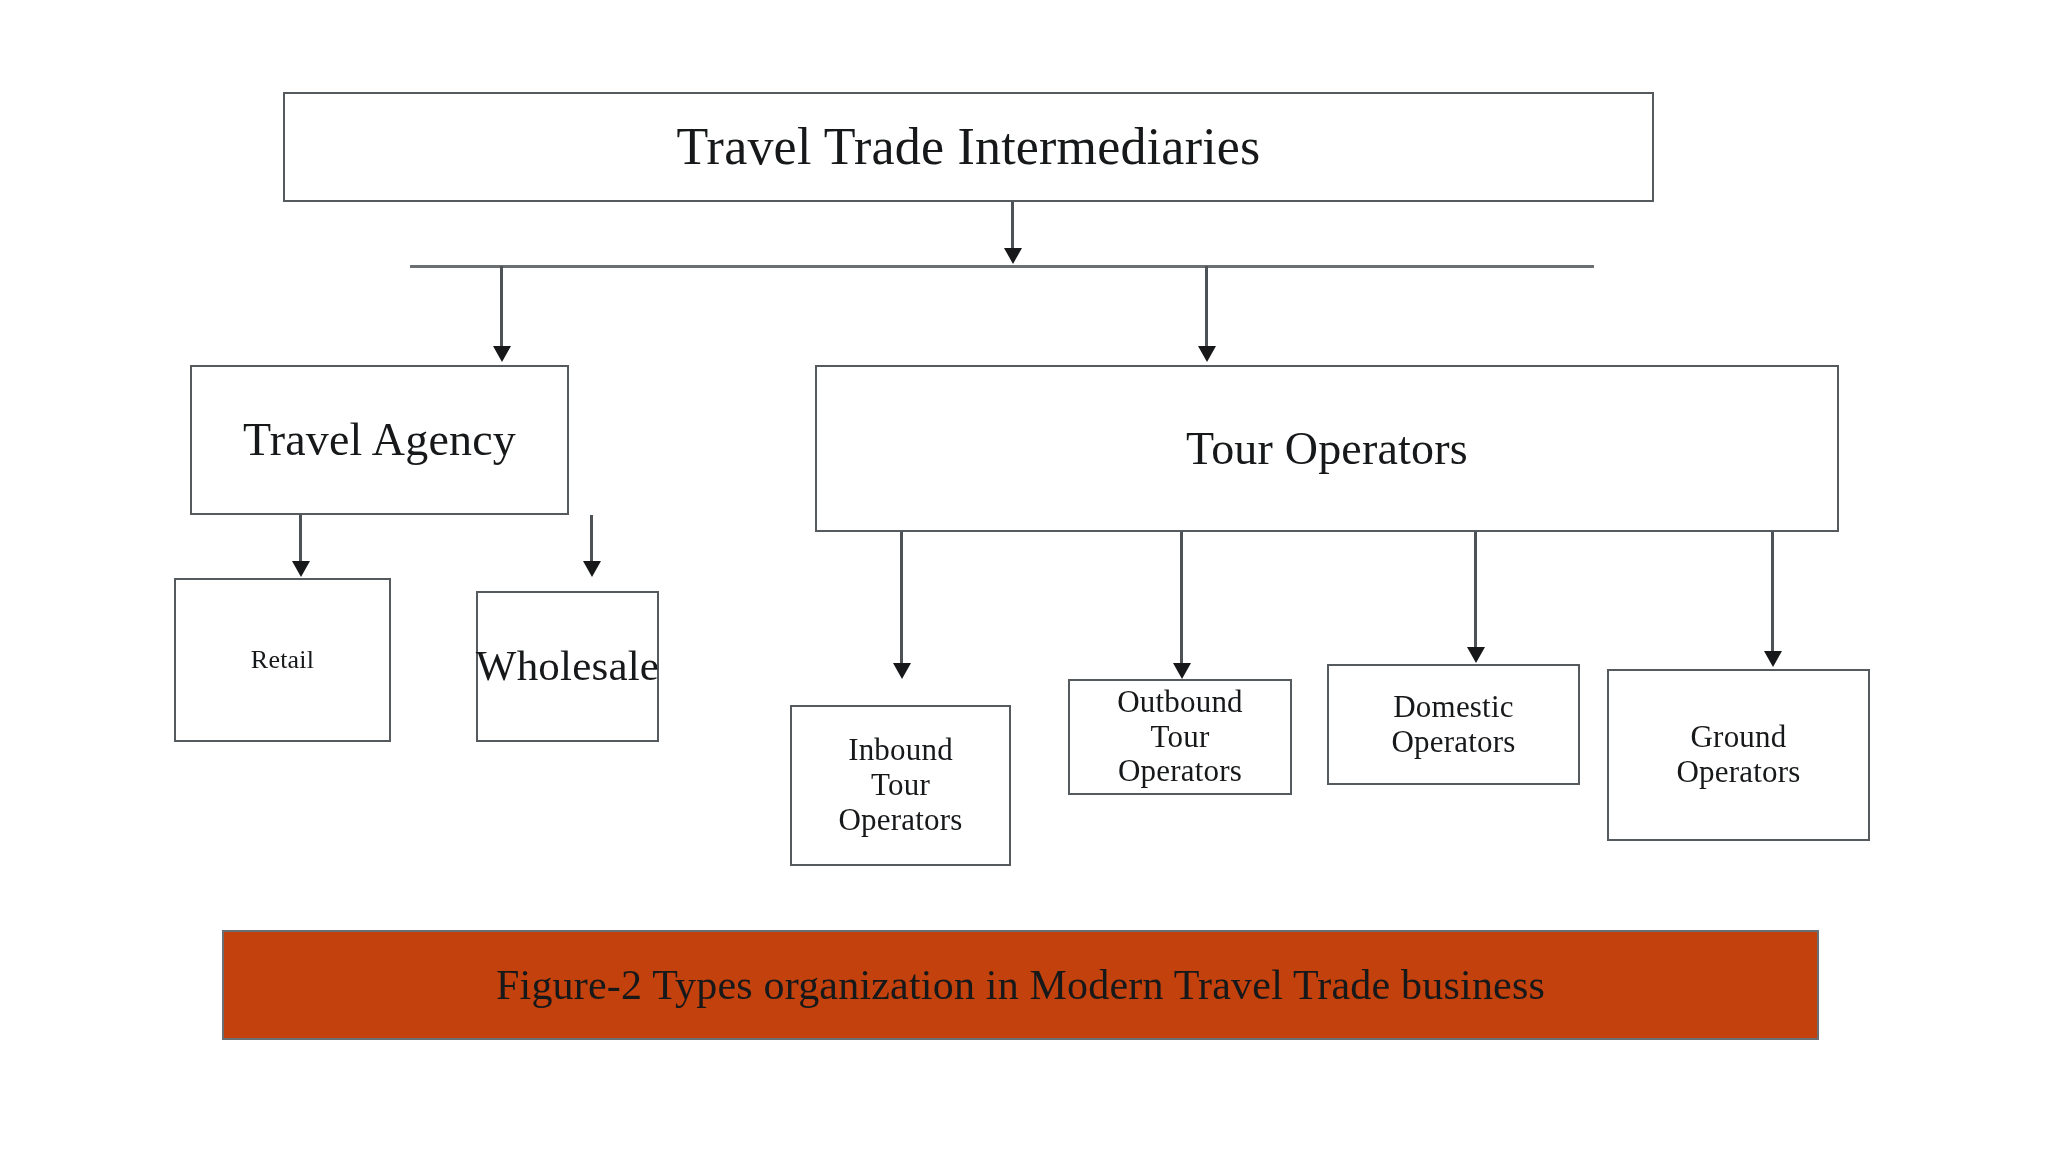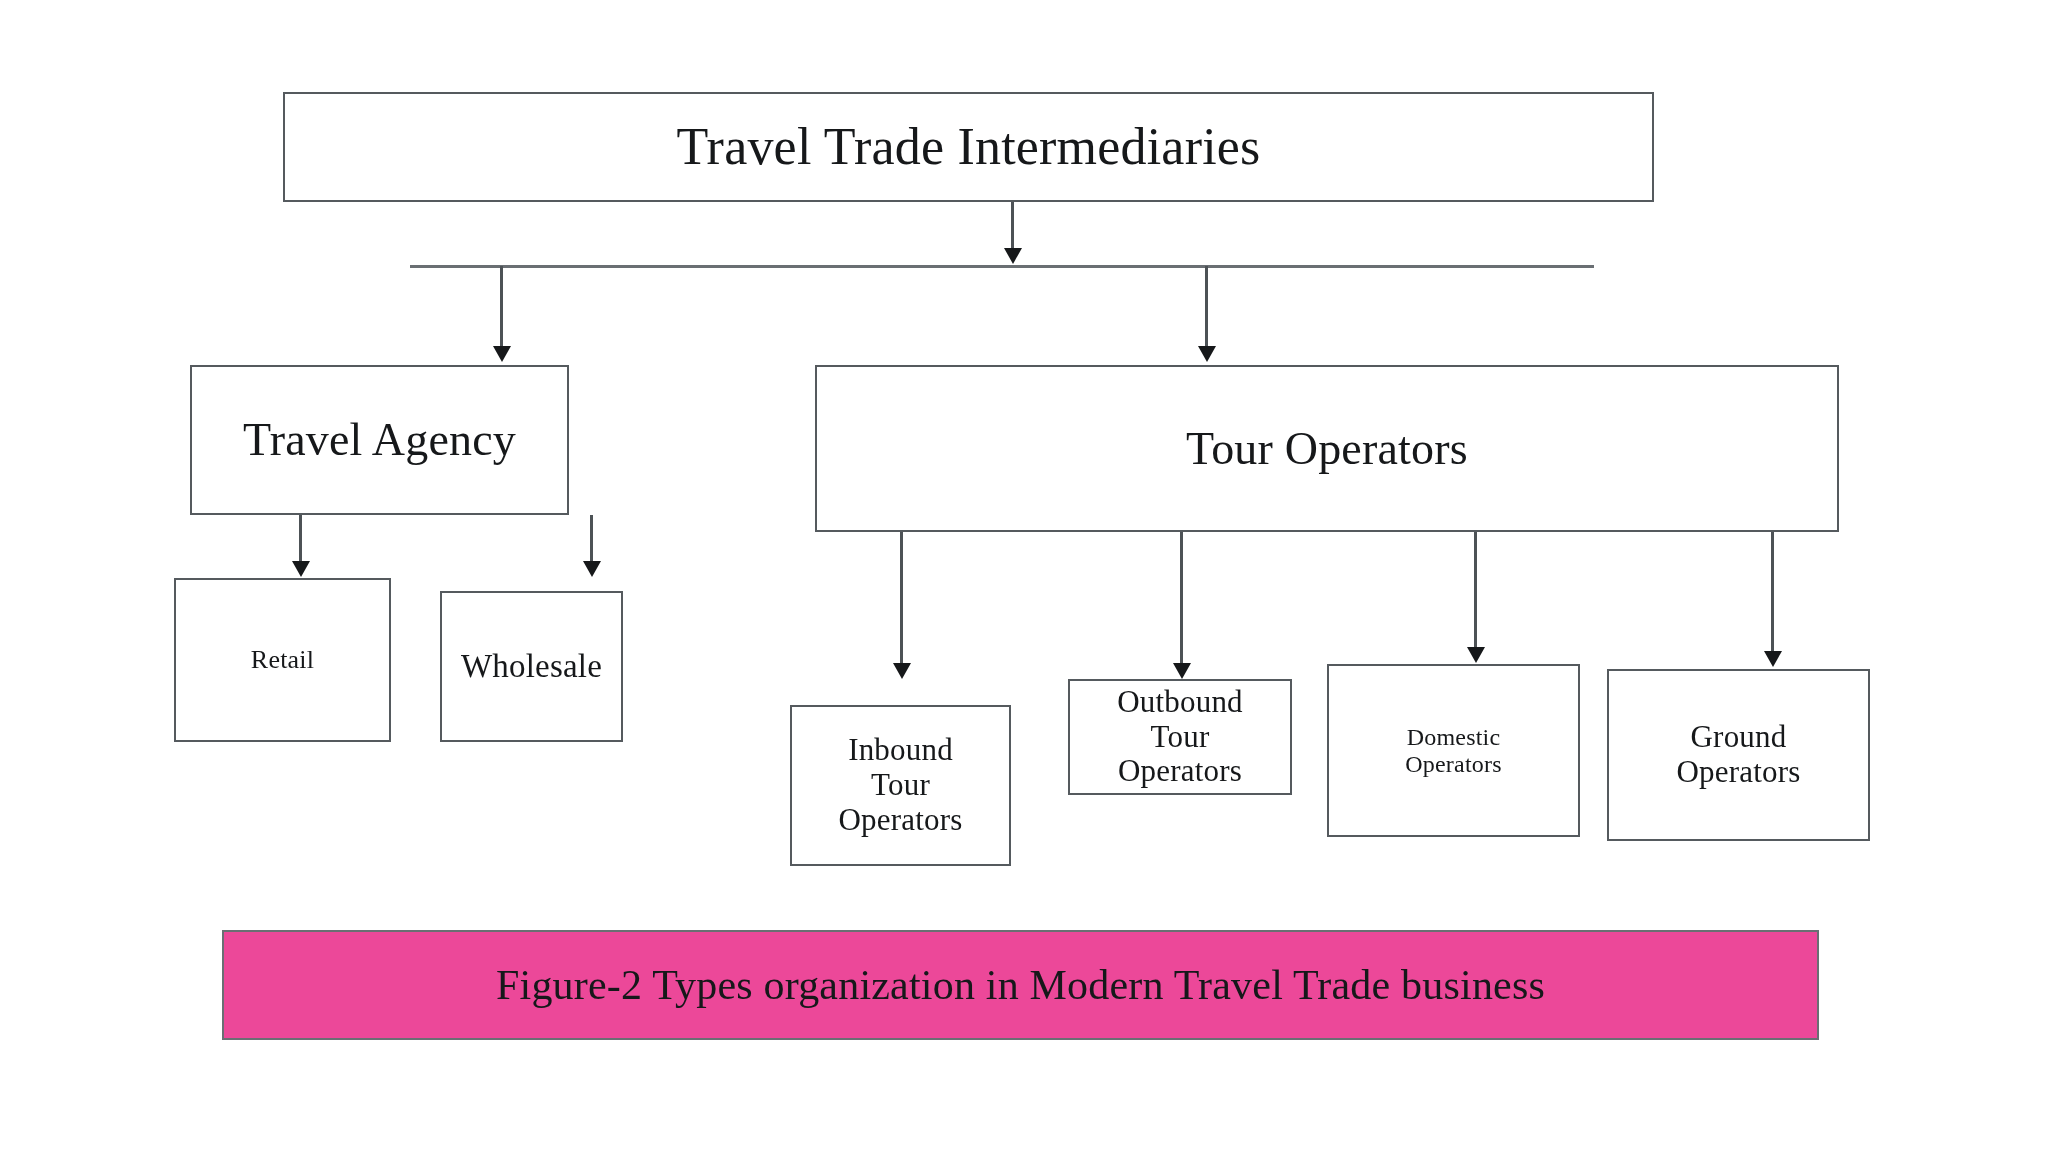--- a/index.html
+++ b/index.html
@@ -55,55 +55,55 @@
     width: 1024px; height: 167px;
     font-size: 46px;
   }
   
   #n-retail {
     left: 174px;  top: 578px;
     width: 217px; height: 164px;
     font-size: 26px;
   }
   #n-wholesale {
-    left: 440px;  top: 591px;
+    left: 476px;  top: 591px;
     width: 183px; height: 151px;
-    font-size: 33px;
+    font-size: 43px;
   }
   
   #n-inbound {
     left: 790px;  top: 705px;
     width: 221px; height: 161px;
     font-size: 31px;
   }
   #n-outbound {
     left: 1068px; top: 679px;
     width: 224px; height: 116px;
     font-size: 31px;
   }
   #n-domestic {
     left: 1327px; top: 664px;
-    width: 253px; height: 173px;
-    font-size: 24px;
+    width: 253px; height: 121px;
+    font-size: 31px;
     align-items: center;
   }
   #n-ground {
     left: 1607px; top: 669px;
     width: 263px; height: 172px;
     font-size: 31px;
     text-align: center;
   }
 
   
   #caption-box {
     position: absolute;
     left: 222px; top: 930px;
     width: 1597px; height: 110px;
     box-sizing: border-box;
-    background: #ec4899;
+    background: #c2410c;
     border: 2px solid #6a6f73;
     display: flex;
     align-items: center;
     justify-content: center;
     font-size: 42px;
     color: #16181a;
     letter-spacing: 0.2px;
   }
 
   

